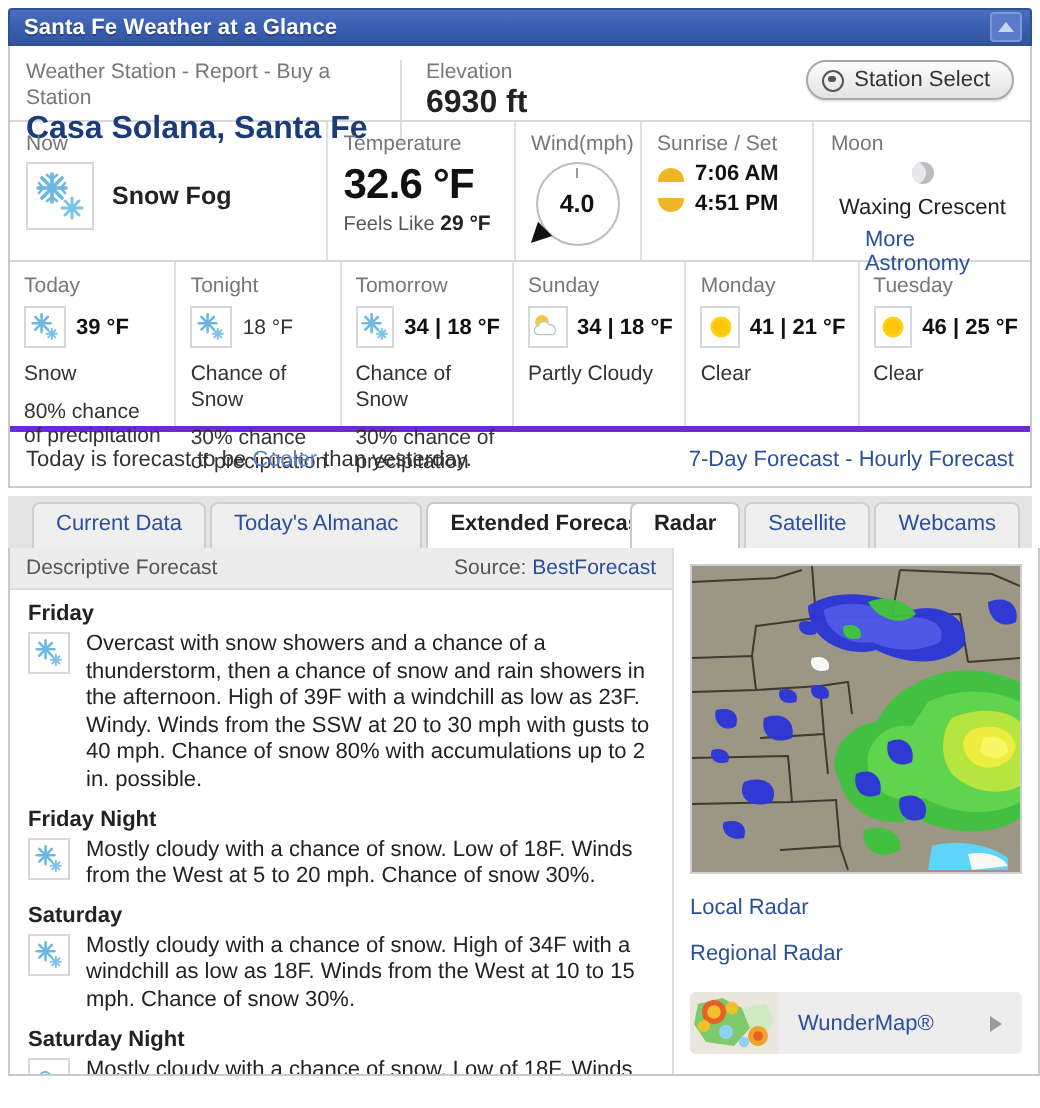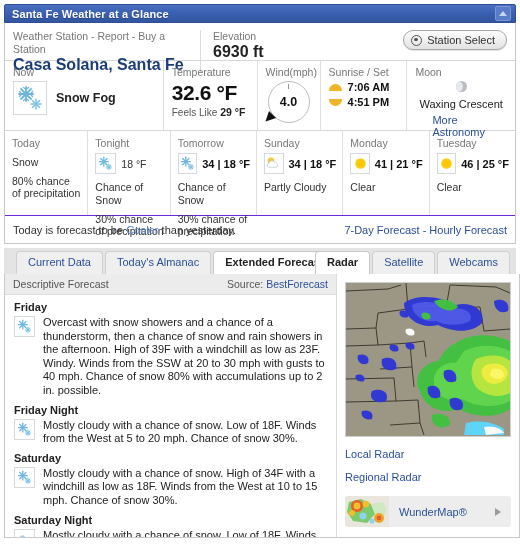--- a/index.html
+++ b/index.html
@@ -93,21 +93,21 @@
   .sun-up{width:13px;height:7px;background:#f0b429;border-radius:7px 7px 0 0;}
   .sun-dn{width:13px;height:7px;background:#f0b429;border-radius:0 0 7px 7px;}
 
   .moonline{display:flex;align-items:center;gap:6px;margin-top:2px;flex-direction:column;}
   .moon-ico{width:11px;height:11px;border-radius:50%;background:#b9bcc2;position:relative;overflow:hidden;}
   .moon-ico:after{content:"";position:absolute;left:-4px;top:0;width:11px;height:11px;border-radius:50%;background:#e7e9ec;}
   .moon-name{font-size:11px;color:#222;}
   .lnk{color:#2a4f9b;text-decoration:none;font-size:11px;}
 
   
-  .fc-row{display:flex;border-bottom:1px solid #6d28d9;height:85px;box-sizing:border-box;}
+  .fc-row{display:flex;border-bottom:3px solid #6d28d9;height:85px;box-sizing:border-box;}
   .fc-cell{width:86.33px;padding:6px 6px 0 7px;box-sizing:border-box;}
   .fc-cell + .fc-cell{border-left:1px solid #e0e0e0;}
   .fc-day{color:#777;font-size:10.5px;margin-bottom:4px;}
   .fc-mid{display:flex;align-items:center;gap:5px;}
   .fc-temps{font-size:10.5px;color:#333;white-space:nowrap;}
   .fc-temps b{font-size:11px;color:#111;}
   .fc-cond{font-size:10.5px;color:#333;margin-top:7px;line-height:13px;}
   .fc-pop{font-size:10.5px;color:#333;margin-top:6px;line-height:12px;}
 
   
@@ -266,20 +266,39 @@
         <div style="margin-top:4px;padding-left:17px;">
           <a class="lnk" href="#">More Astronomy</a>
         </div>
       </div>
     </div>
 
     <div class="fc-row">
 
       <div class="fc-cell">
         <div class="fc-day">Today</div>
+        <div class="fc-mid">
+          <span class="icon-box sm">
+            <svg width="17" height="17" viewBox="0 0 20 20">
+                <g stroke="#6cb7e0" stroke-width="1.5" stroke-linecap="round">
+                  <line x1="8" y1="2.5" x2="8" y2="13"></line>
+                  <line x1="2.8" y1="7.8" x2="13.2" y2="7.8"></line>
+                  <line x1="4.3" y1="4.1" x2="11.7" y2="11.5"></line>
+                  <line x1="11.7" y1="4.1" x2="4.3" y2="11.5"></line>
+                </g>
+                <g stroke="#7cc2e6" stroke-width="1.2" stroke-linecap="round">
+                  <line x1="14" y1="11" x2="14" y2="17"></line>
+                  <line x1="11" y1="14" x2="17" y2="14"></line>
+                  <line x1="11.9" y1="11.9" x2="16.1" y2="16.1"></line>
+                  <line x1="16.1" y1="11.9" x2="11.9" y2="16.1"></line>
+                </g>
+              </svg>
+          </span>
+          <span class="fc-temps"><b>39 °F</b></span>
+        </div>
         <div class="fc-cond">Snow</div>
         <div class="fc-pop">80% chance of precipitation</div>
       </div>
 
       <div class="fc-cell">
         <div class="fc-day">Tonight</div>
         <div class="fc-mid">
           <span class="icon-box sm">
             <svg width="17" height="17" viewBox="0 0 20 20">
                 <g stroke="#6cb7e0" stroke-width="1.5" stroke-linecap="round">

